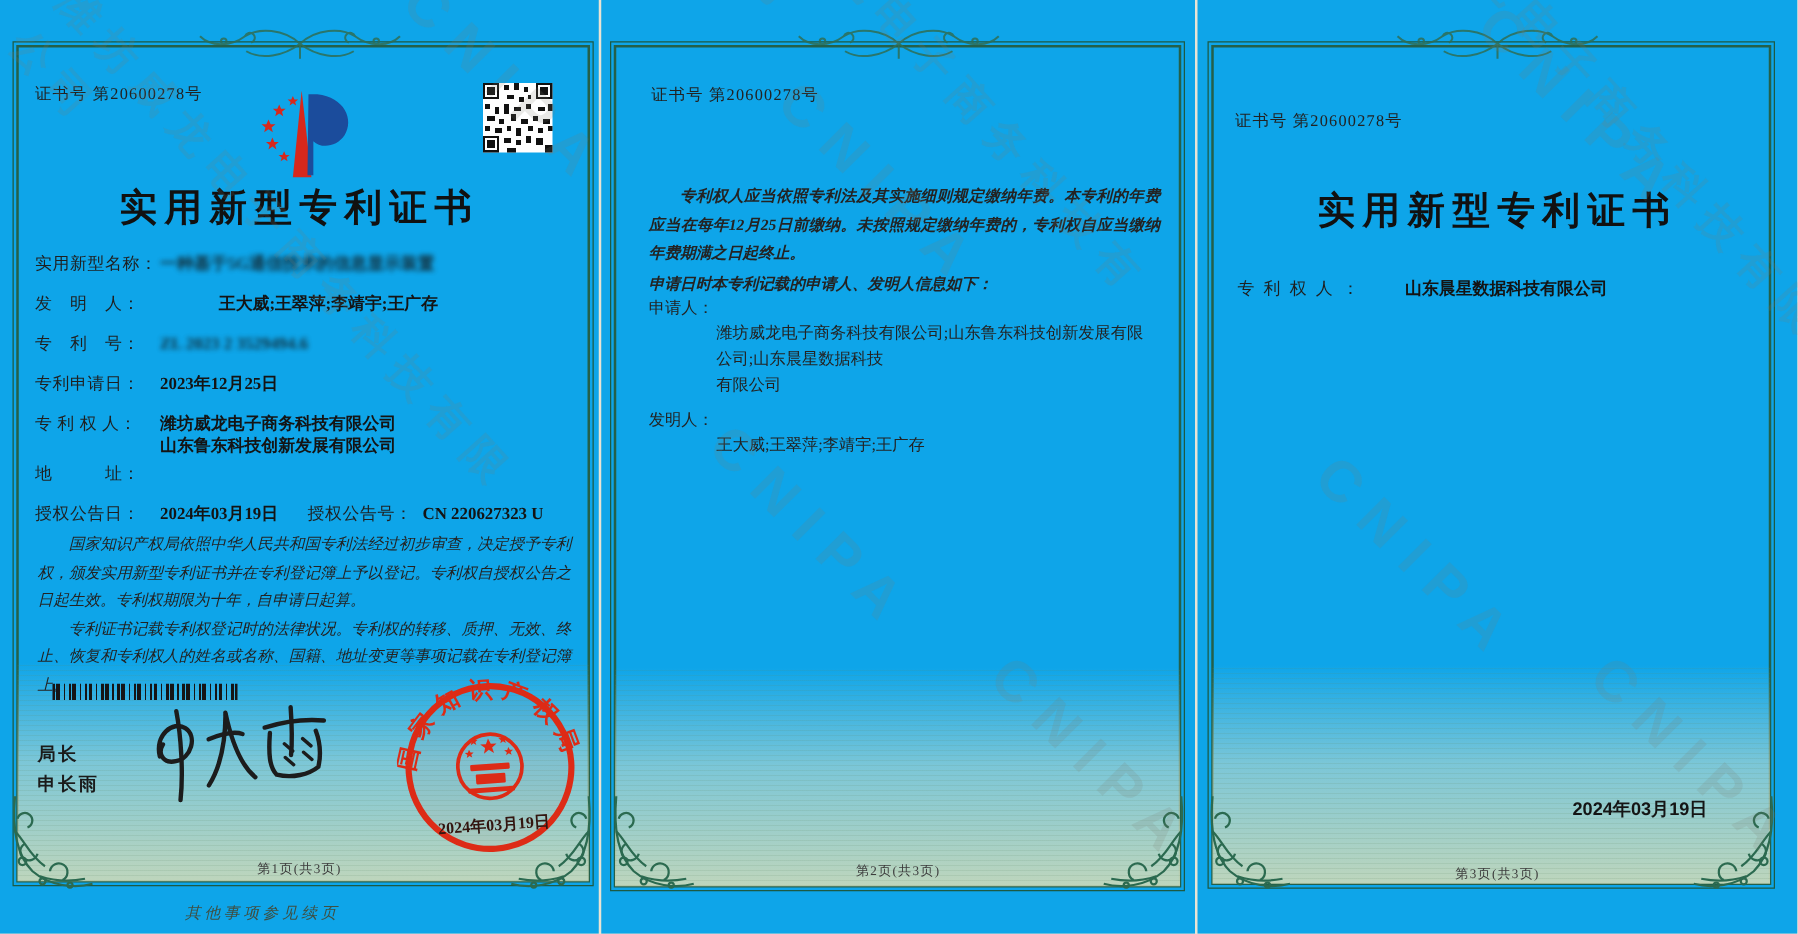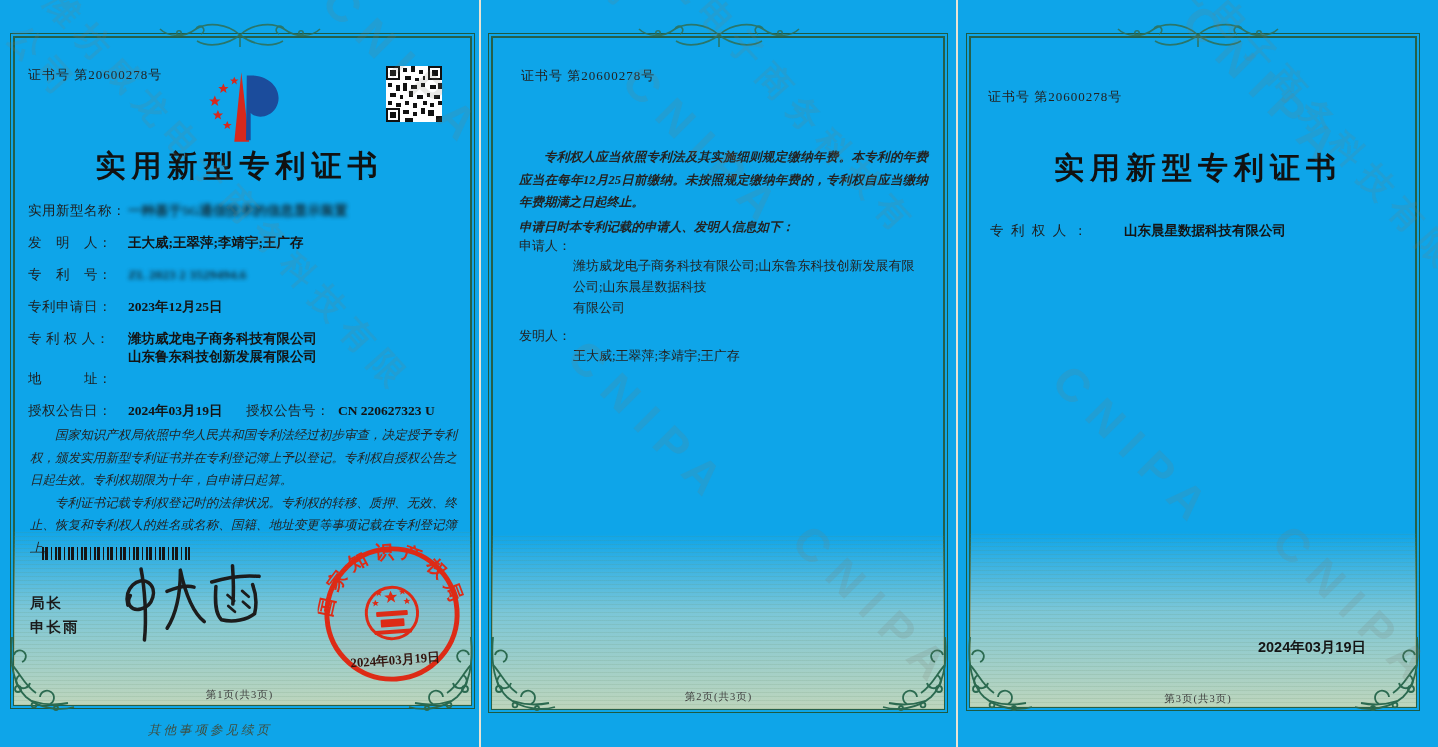--- a/index.html
+++ b/index.html
@@ -165,21 +165,21 @@
         <rect x="10" y="27" width="4" height="2"></rect>
     </g>
   </svg>
 
   <div class="title" style="top:146px;">实用新型专利证书</div>
 
   <div class="row" style="top:202px;">
       <span class="flabel">实用新型名称：</span>
       <span class="fvalue blurred">一种基于5G通信技术的信息显示装置</span>
     </div>
-  <div class="row" style="top:234px;">
+  <div class="row" style="top:234px;gap:47px;">
       <span class="flabel">发　明　人：</span>
       <span class="fvalue">王大威;王翠萍;李靖宇;王广存</span>
     </div>
   <div class="row" style="top:266px;">
       <span class="flabel">专　利　号：</span>
       <span class="fvalue blurred">ZL 2023 2 3529494.6</span>
     </div>
   <div class="row" style="top:298px;">
       <span class="flabel">专利申请日：</span>
       <span class="fvalue">2023年12月25日</span>

